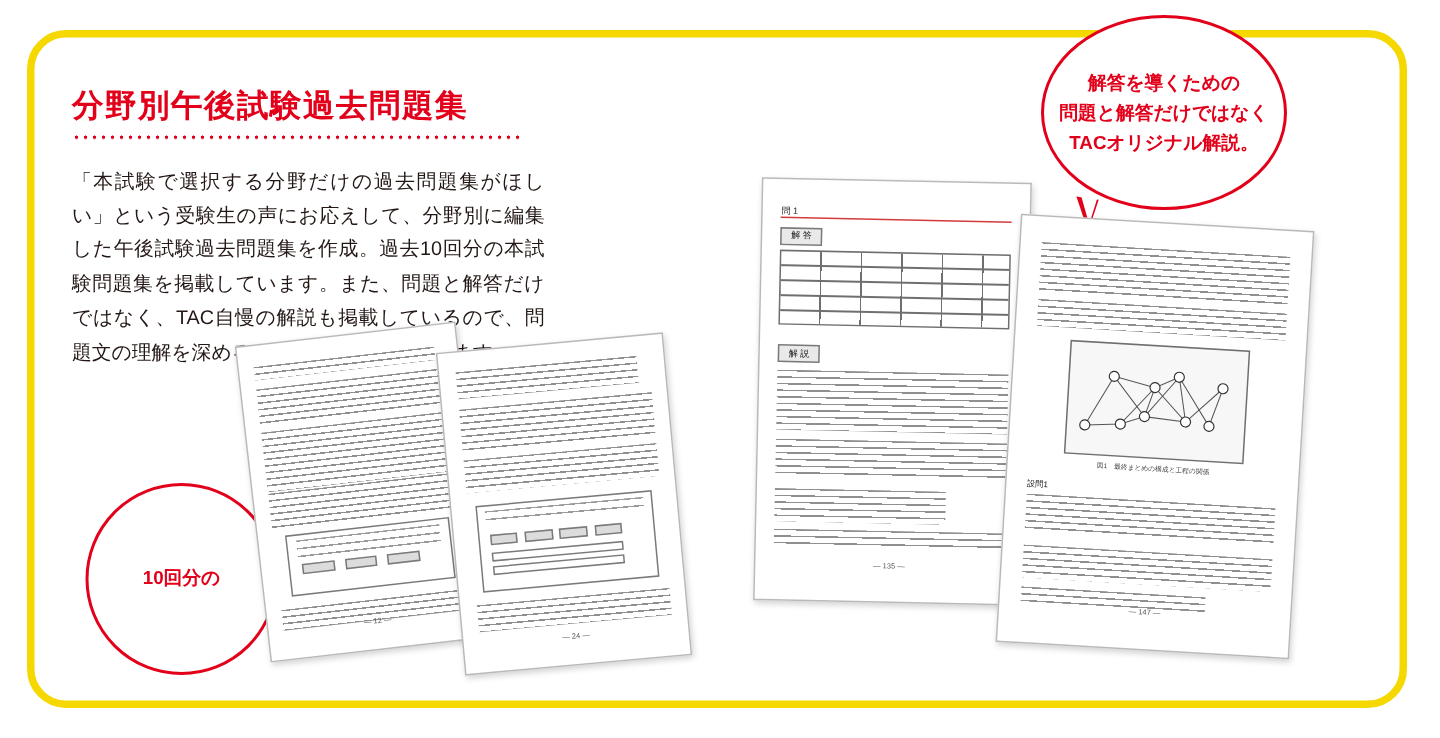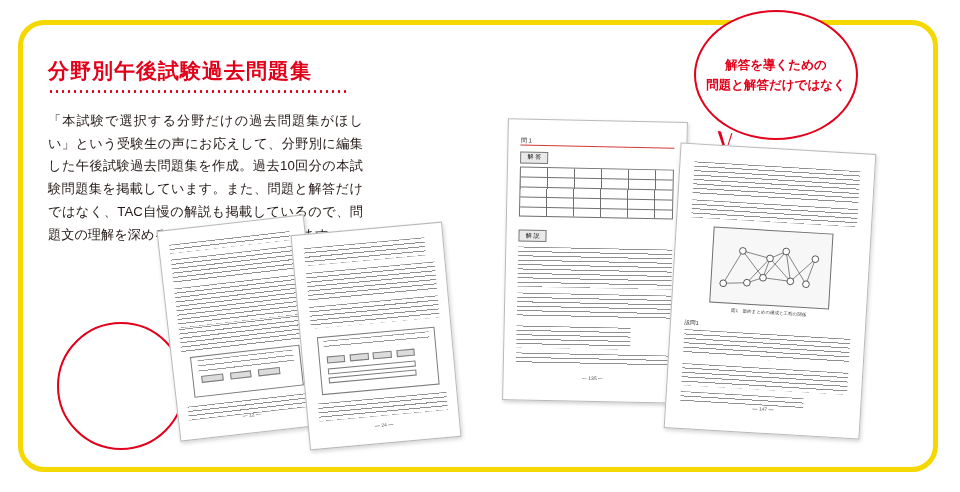--- a/index.html
+++ b/index.html
@@ -205,27 +205,29 @@
 <div class="stage">
 
   <div class="frame"></div>
 
   <div class="headline">分野別午後試験過去問題集</div>
   <div class="dotline"></div>
   <div class="bodytext">「本試験で選択する分野だけの過去問題集がほしい」という受験生の声にお応えして、分野別に編集した午後試験過去問題集を作成。過去10回分の本試験問題集を掲載しています。また、問題と解答だけではなく、TAC自慢の解説も掲載しているので、問題文の理解を深めることで実践力が高まります。</div>
 
   <div class="callout callout-left">
     <div>
+      <div>10回分の</div>
     </div>
   </div>
 
   <div class="callout callout-right">
     <div>
       <div>解答を導くための</div>
       <div>問題と解答だけではなく</div>
+      <div>TACオリジナル解説。</div>
     </div>
     <span class="tail"></span>
   </div>
 
   <div class="page" id="page-a">
     <div class="inner">
       <div class="lines dense" style="top:2%;height:9px;right:4%;"></div>
       <div class="lines dense" style="top:10%;height:26px;"></div>
       <div class="lines dense" style="top:25%;height:40px;"></div>
       <div class="lines dense" style="top:47%;height:26px;"></div>

